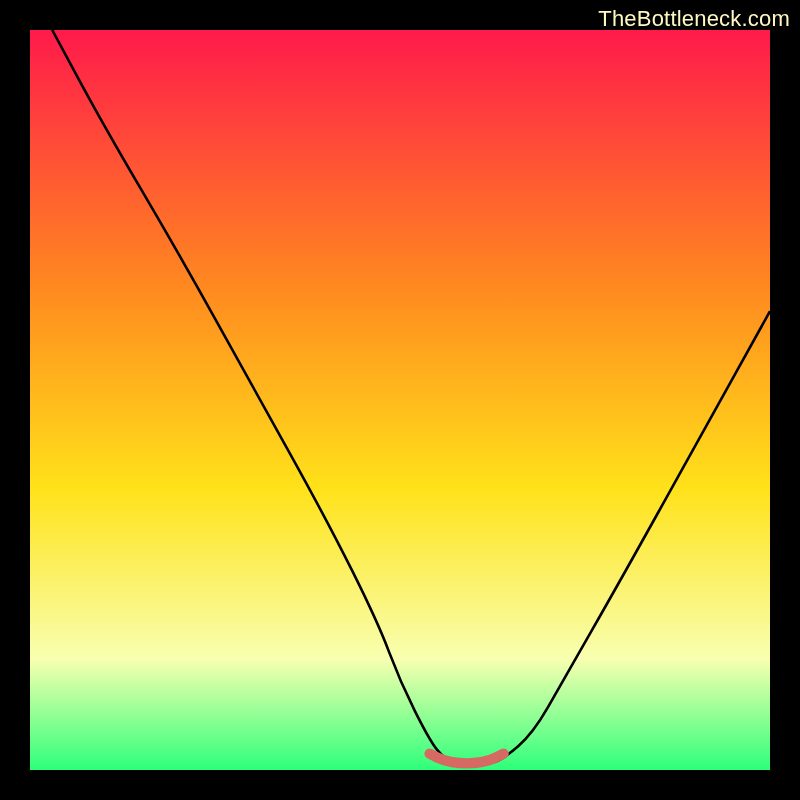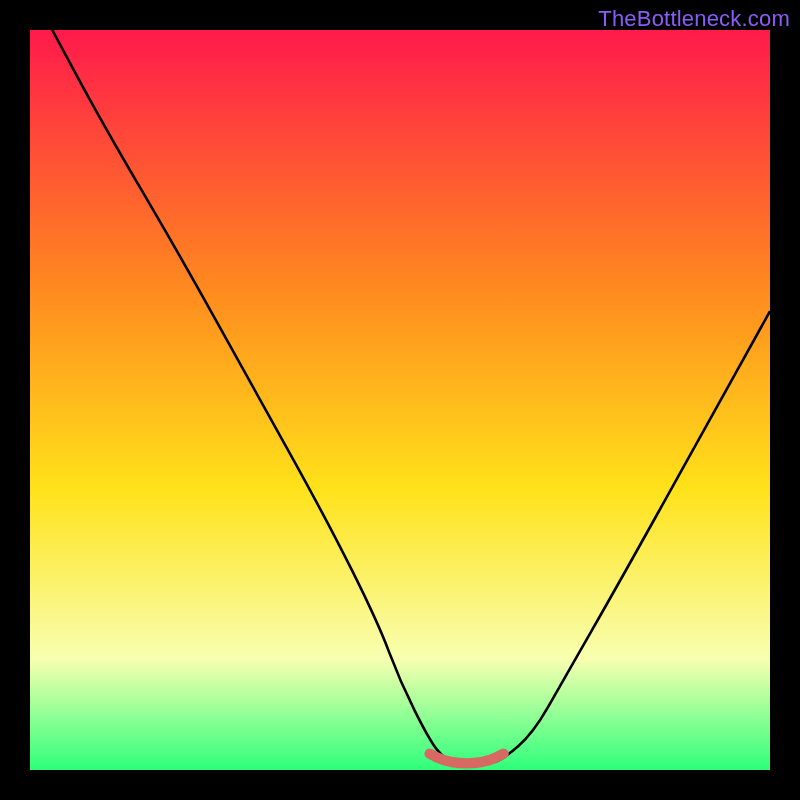--- a/index.html
+++ b/index.html
@@ -21,21 +21,21 @@
     position: absolute;
     left: 30px;
     top: 30px;
     width: 740px;
     height: 740px;
   }
   .watermark {
     position: absolute;
     top: 6px;
     right: 10px;
-    color: #8b5cf6;
+    color: #fef9c3;
     font-size: 22px;
     font-weight: 400;
     letter-spacing: 0.2px;
   }
 </style>
 </head>
 <body>
 
 <div class="frame">
 

